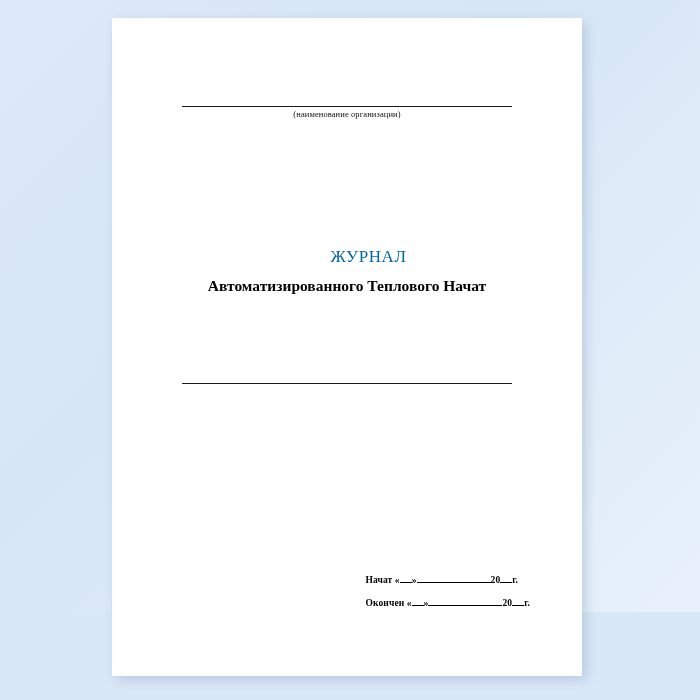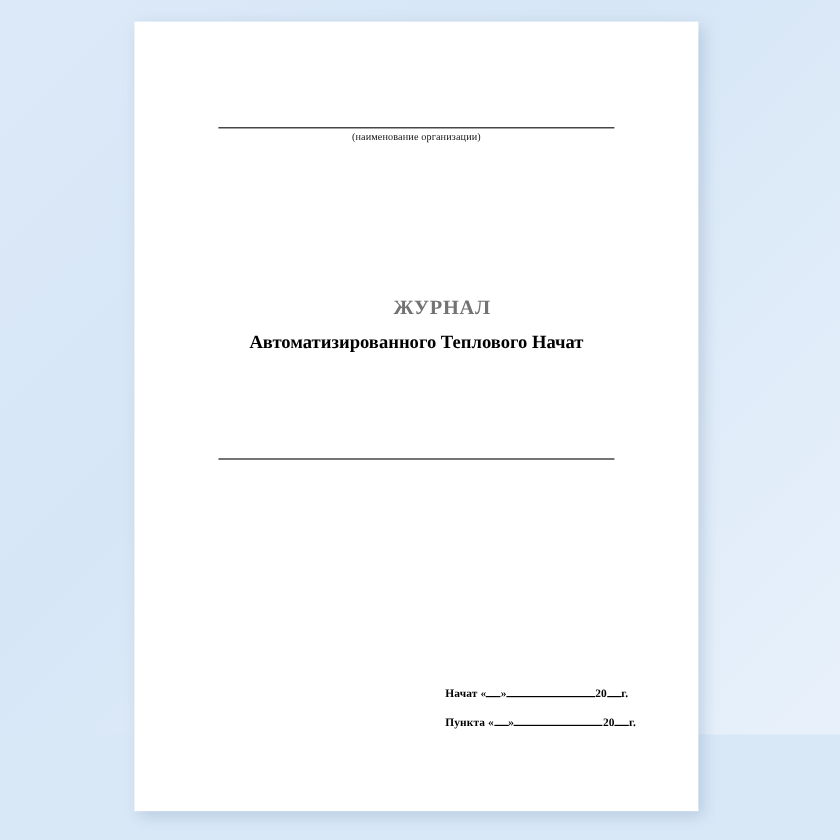--- a/index.html
+++ b/index.html
@@ -61,23 +61,23 @@
   }
   .title-block {
     position: absolute;
     left: 0;
     right: 0;
     top: 228px;
     text-align: center;
   }
   .title-main {
     font-size: 17px;
-    font-weight: bold;
+    font-weight: normal;
     letter-spacing: 0.6px;
-    color: #737373;
+    color: #0369a1;
     line-height: 1.35;
     padding-left: 43px;
   }
   .title-sub {
     font-size: 15.5px;
     font-weight: bold;
     color: #000;
     line-height: 1.45;
     margin-top: 6px;
   }
@@ -148,18 +148,18 @@
 
     <div class="mid-rule">
       <span></span>
     </div>
 
     <div class="footer-block">
       <div class="footer-line">
         <span>Начат «</span><span class="dots-short"></span><span>»</span><span class="dots"></span><span>20</span><span class="dots-short"></span><span>г.</span>
       </div>
       <div class="footer-line">
-        <span>Пункта «</span><span class="dots-short"></span><span>»</span><span class="dots"></span><span>20</span><span class="dots-short"></span><span>г.</span>
+        <span>Окончен «</span><span class="dots-short"></span><span>»</span><span class="dots"></span><span>20</span><span class="dots-short"></span><span>г.</span>
       </div>
     </div>
 
   </div>
 </div>
 
 </body></html>

